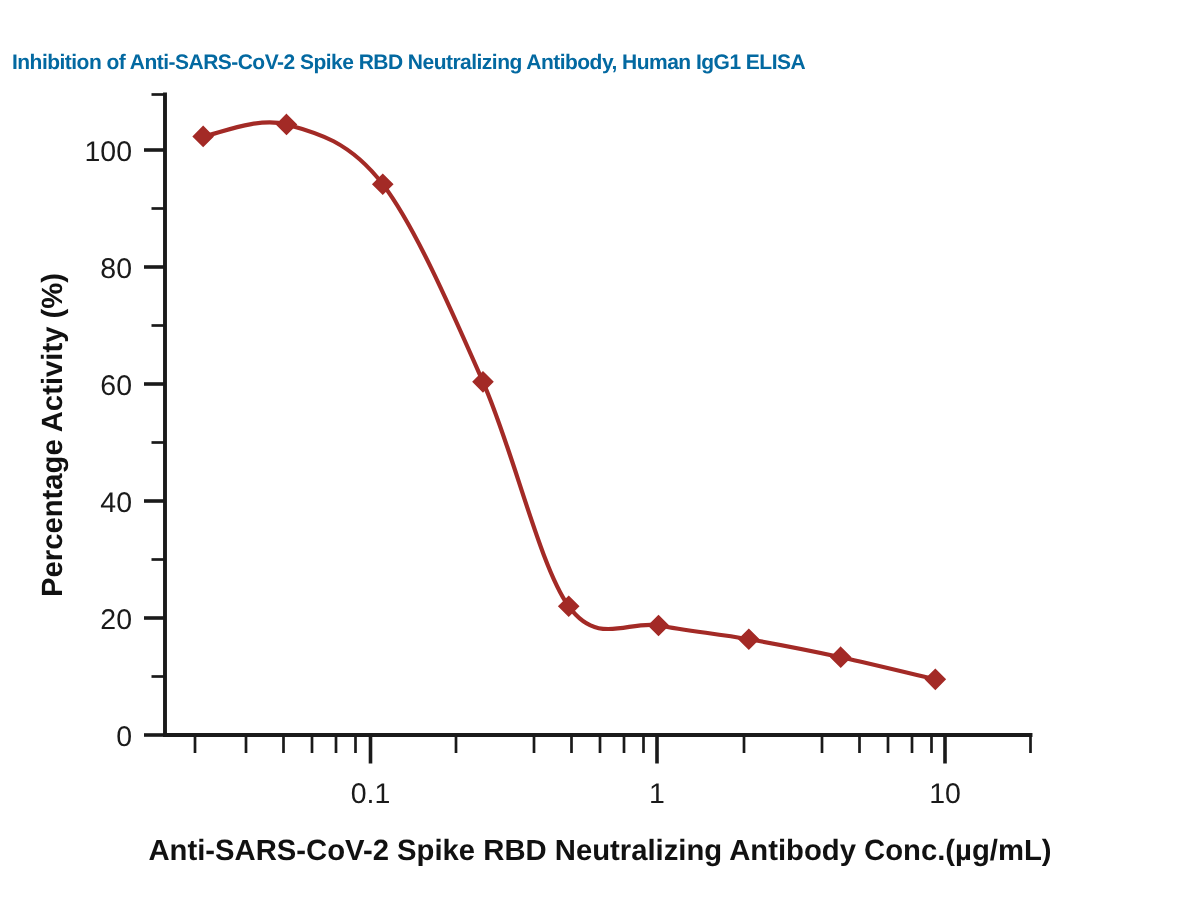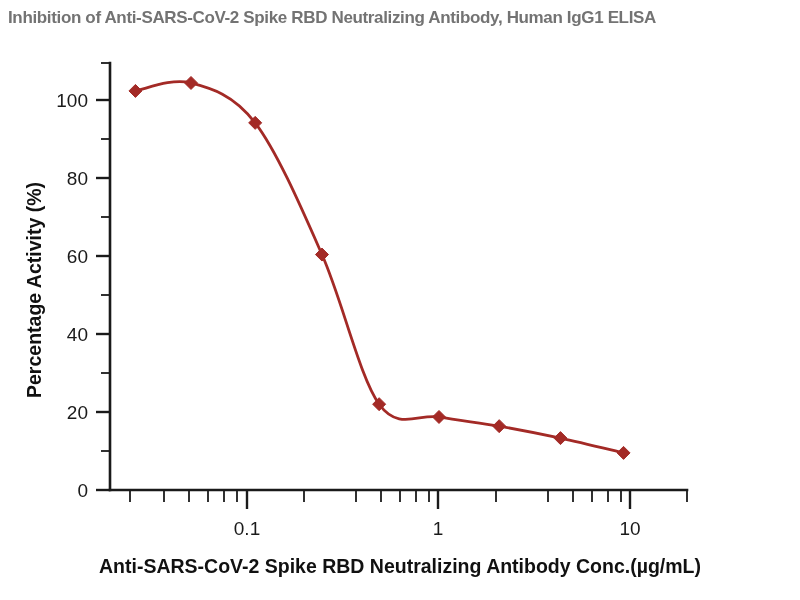--- a/index.html
+++ b/index.html
@@ -15,26 +15,26 @@
   }
   #figure {
     position: relative;
     width: 800px;
     height: 600px;
     background: #ffffff;
   }
   #chart-title {
     position: absolute;
     left: 8px;
-    top: 9px;
+    top: 34px;
     width: 790px;
     font-family: "Liberation Sans", sans-serif;
-    font-size: 17px;
+    font-size: 14px;
     font-weight: bold;
-    color: #737373;
+    color: #0369a1;
     letter-spacing: -0.35px;
     white-space: nowrap;
     line-height: 1.1;
   }
   #plot-svg {
     position: absolute;
     left: 0;
     top: 0;
   }
   .tick-label {

